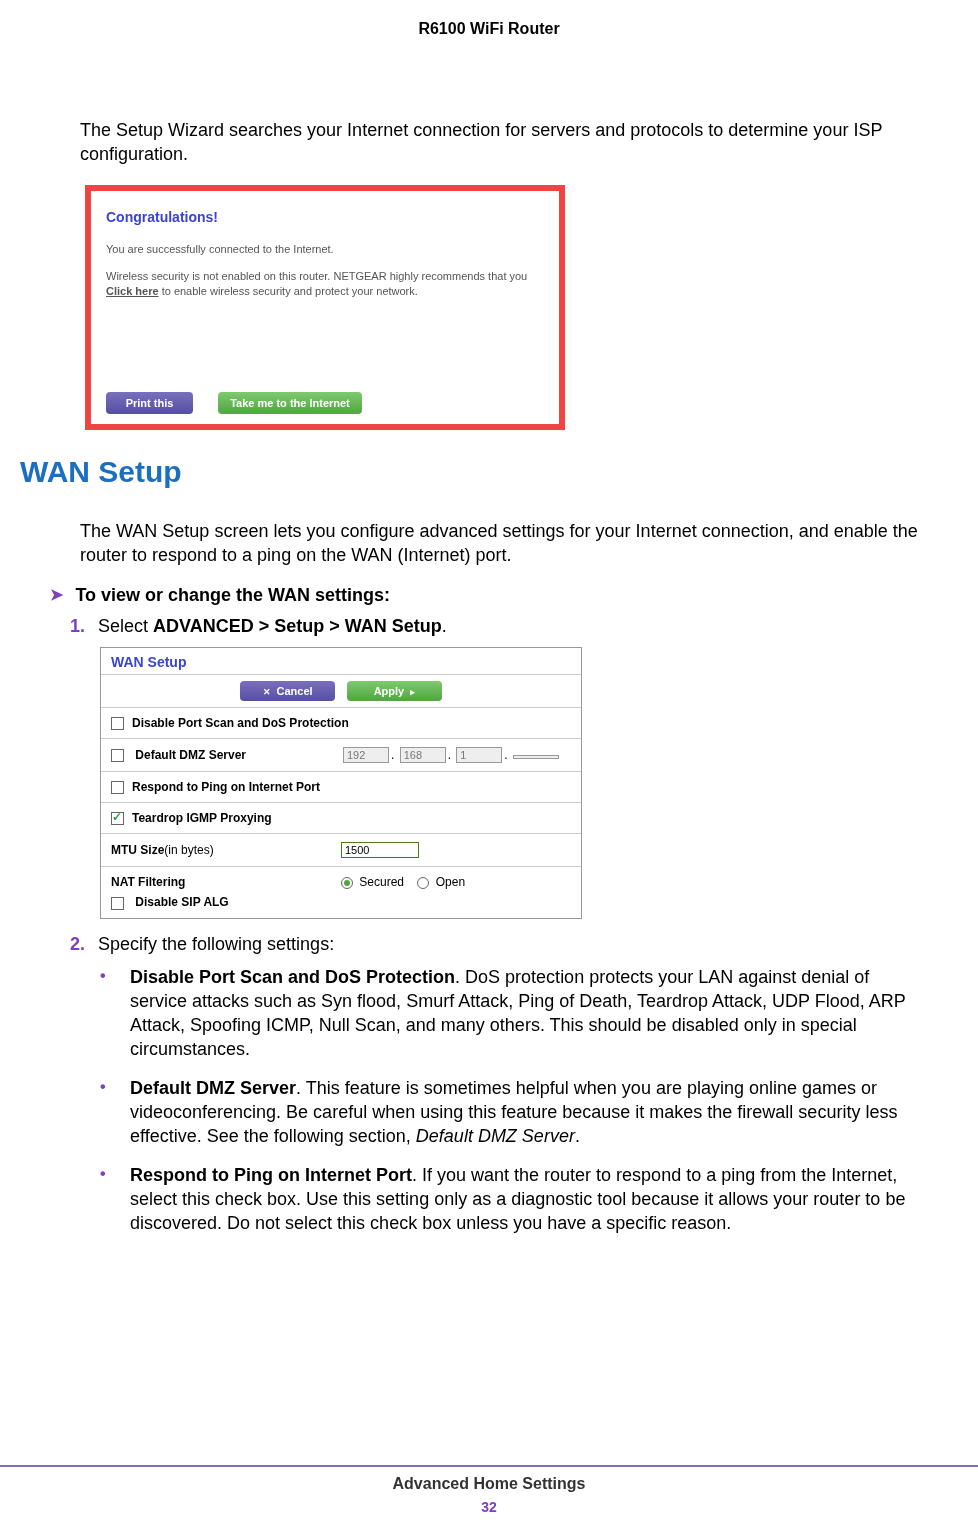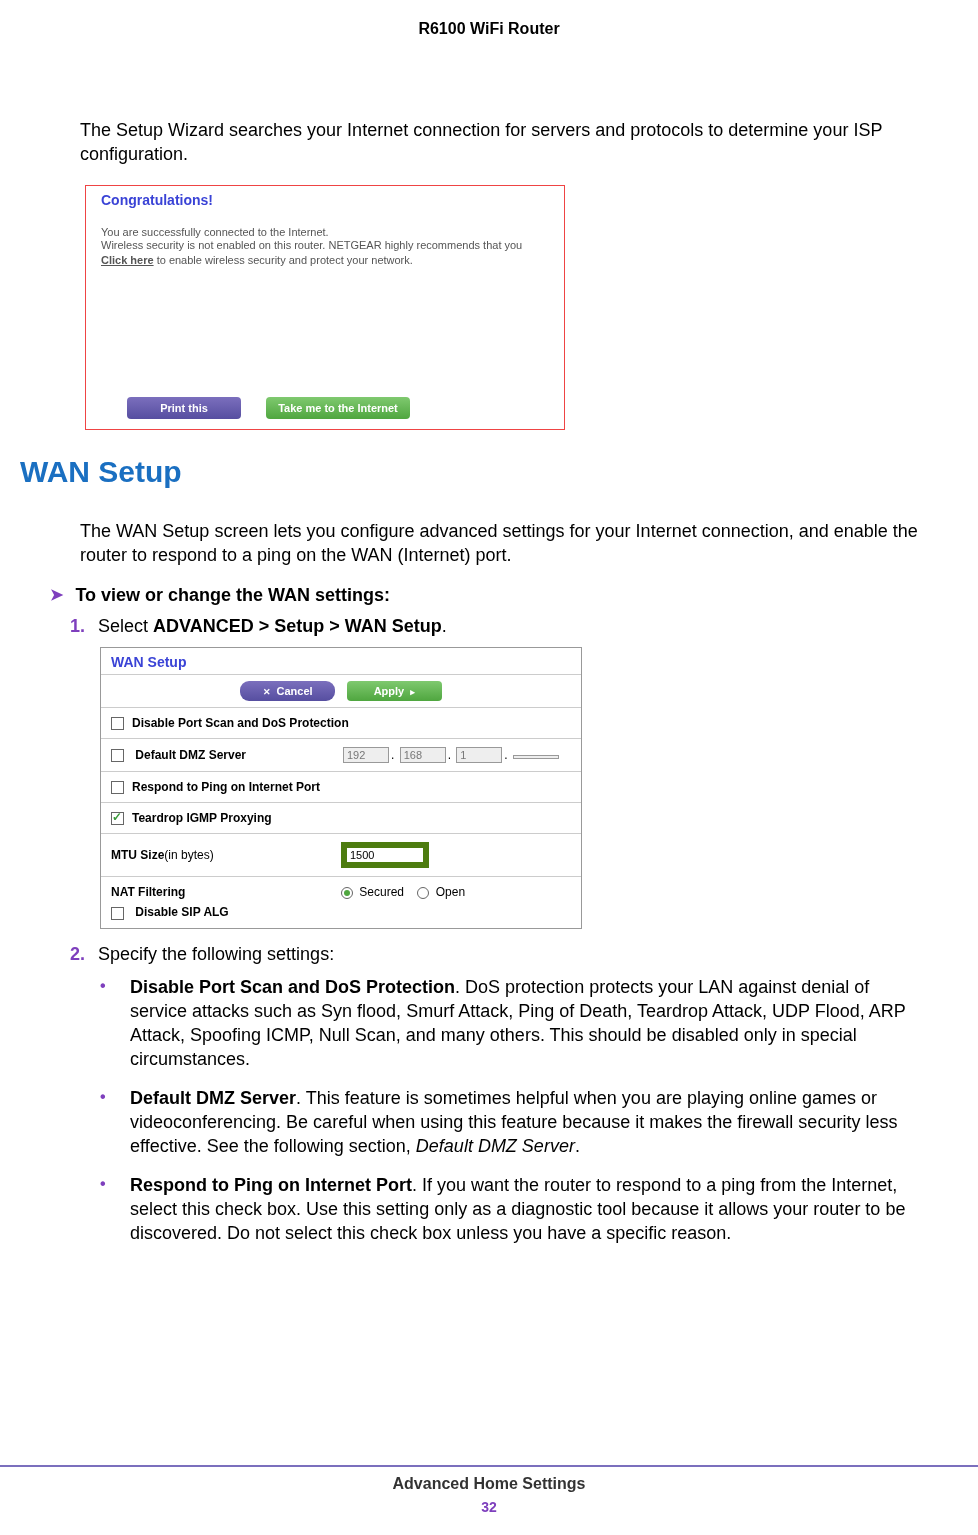--- a/index.html
+++ b/index.html
@@ -21,37 +21,38 @@
       font-weight: bold;
       font-size: 16px;
       margin-bottom: 80px;
     }
     .body-text {
       font-size: 18px;
       margin: 0 0 18px 30px;
       line-height: 1.35;
     }
     .congrats-box {
-      border: 1px solid #ef4444;
+      border: 6px solid #ef4444;
       width: 480px;
       height: 245px;
       margin: 0 0 25px 35px;
-      padding: 6px 15px;
+      padding: 18px 15px;
       box-sizing: border-box;
       position: relative;
       font-size: 11px;
       color: #555;
     }
     .congrats-heading {
       color: #3a43d6;
       font-weight: bold;
       font-size: 14px;
       margin-bottom: 18px;
     }
     .congrats-sub {
+      margin-bottom: 14px;
       font-size: 11px;
     }
     .congrats-detail {
       font-size: 11px;
       line-height: 1.4;
     }
     .congrats-buttons {
       position: absolute;
       bottom: 10px;
       left: 15px;
@@ -61,23 +62,22 @@
     .pill-btn {
       border-radius: 4px;
       color: white;
       font-size: 11px;
       font-weight: bold;
       text-align: center;
       display: inline-block;
     }
     .print-btn {
       background: linear-gradient(#7b6fbd, #564ea0);
-      width: 114px;
+      width: 87px;
       padding: 5px 0;
-      margin-left: 26px;
     }
     .internet-btn {
       background: linear-gradient(#7fc96f, #4fa63f);
       width: 144px;
       padding: 5px 0;
     }
     .section-heading {
       color: #1a6fc1;
       font-size: 30px;
       font-weight: bold;
@@ -132,21 +132,21 @@
       color: white;
       border-radius: 4px;
       font-size: 11px;
       font-weight: bold;
       padding: 4px 0;
       margin: 0 4px;
       text-align: center;
       width: 95px;
       position: relative;
     }
-    .cancel-btn { background: linear-gradient(#7b6fbd, #564ea0); border-radius: 9px; }
+    .cancel-btn { background: linear-gradient(#7b6fbd, #564ea0); }
     .apply-btn { background: linear-gradient(#7fc96f, #4fa63f); }
     .wan-row {
       display: flex;
       align-items: center;
       padding: 8px 10px;
       border-bottom: 1px solid #ccc;
       font-weight: bold;
       font-size: 12px;
     }
     .wan-row:last-child { border-bottom: none; }
@@ -156,21 +156,21 @@
       margin: 0 2px;
       background: #eee;
       border: 1px solid #999;
       font-size: 11px;
       display: inline-block;
       color: #777;
     }
     .mtu-box {
       width: 70px;
       padding: 1px 3px;
-      border: 6px solid #4d7c0f;
+      border: 1px solid #4d7c0f;
       font-size: 11px;
       background: white;
     }
     .wan-label-col { flex: 0 0 230px; }
     .wan-val-col { flex: 1; font-weight: normal; font-size: 12px; }
     .nat-row-block {
       border-bottom: none;
       padding: 8px 10px;
     }
     .bullet-list {

